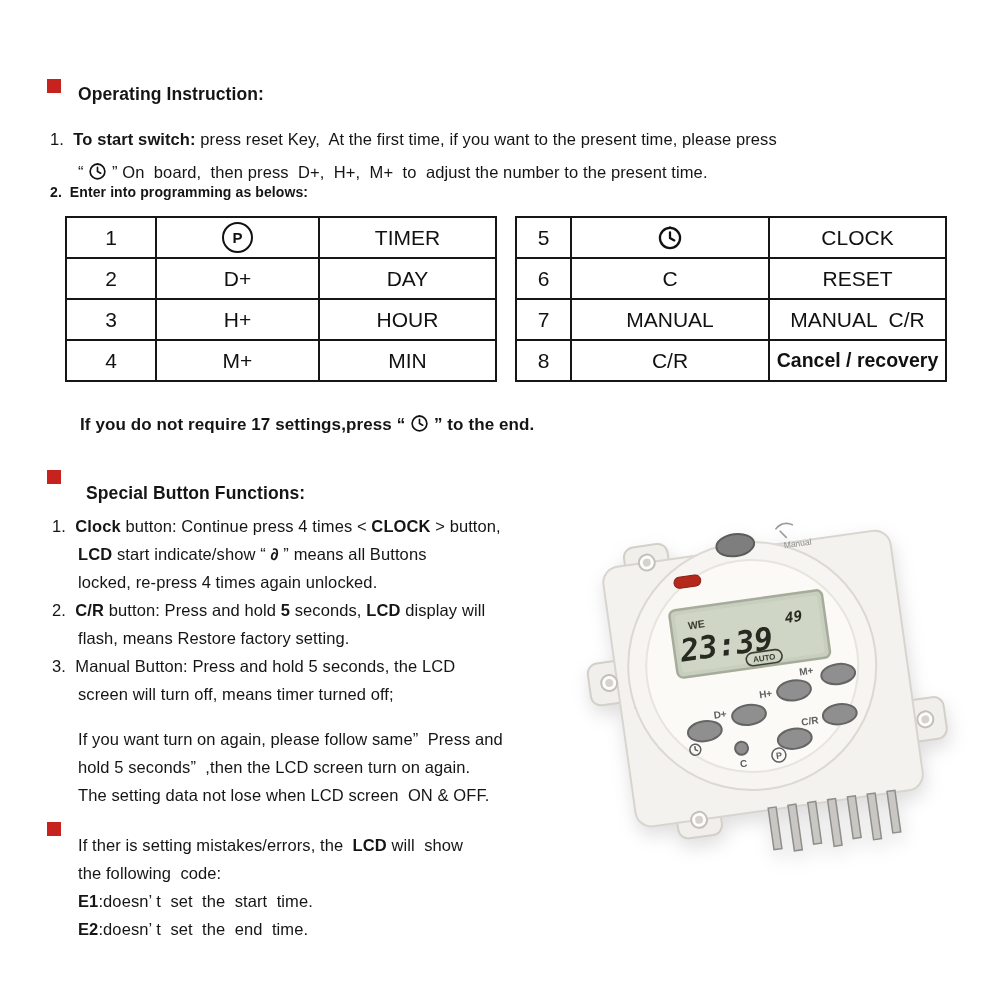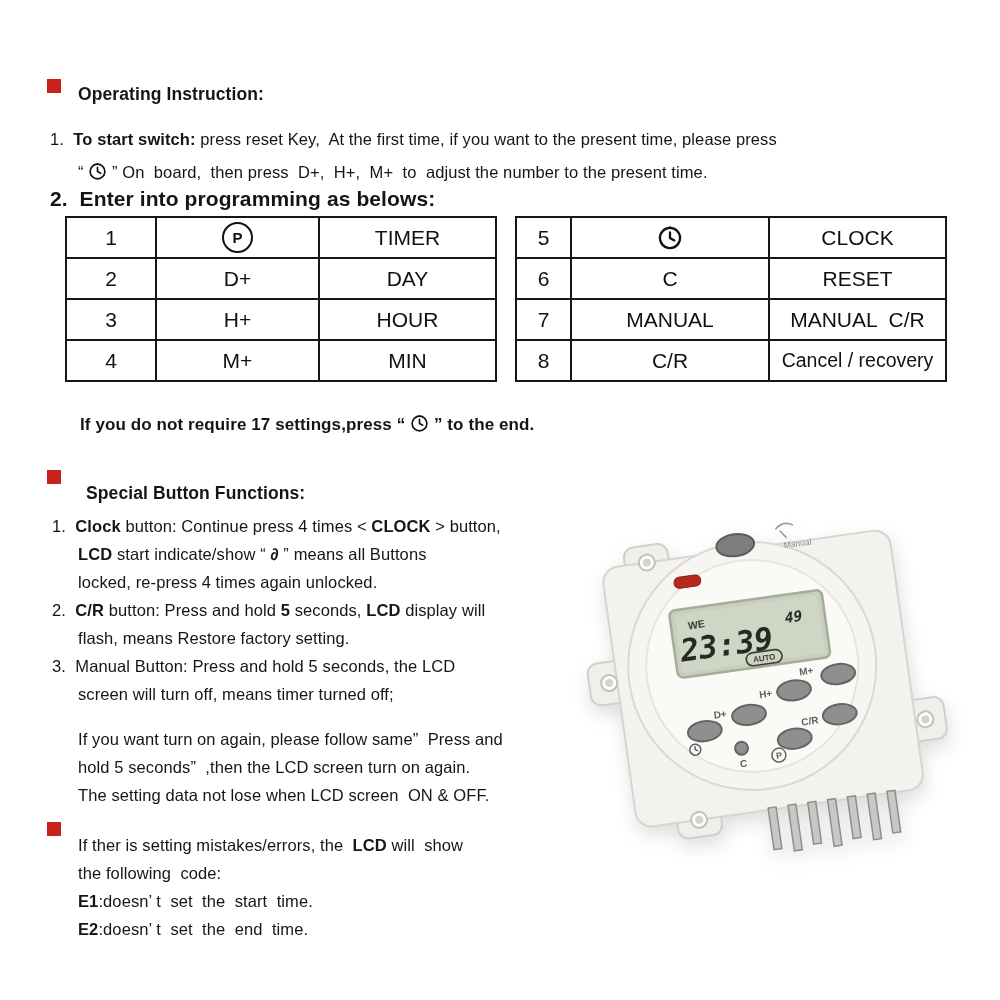--- a/index.html
+++ b/index.html
@@ -4,21 +4,21 @@
 <style>
   html,body{margin:0;padding:0;}
   body{width:1000px;height:1000px;background:#ffffff;font-family:"Liberation Sans","DejaVu Sans",sans-serif;color:#151515;}
   .page{position:relative;width:1000px;height:1000px;overflow:hidden;background:#fff;}
   .line{position:absolute;font-size:16.5px;line-height:20px;white-space:pre;letter-spacing:0.1px;}
   .b{font-weight:700;}
   .bullet{position:absolute;width:14px;height:14px;background:#c6231f;}
   .sec-title{position:absolute;font-size:17.5px;font-weight:700;white-space:pre;letter-spacing:0.1px;}
   .tbl{position:absolute;border-collapse:collapse;table-layout:fixed;background:#fff;}
   .tbl td{border:2px solid #161616;text-align:center;vertical-align:middle;font-size:21px;white-space:pre;padding:0;height:39px;color:#111;}
-  .tbl .small{font-size:19.5px;font-weight:400;margin-top:41px;}
+  .tbl .small{font-size:19.5px;font-weight:700;margin-top:41px;}
   .circleP{display:inline-flex;align-items:center;justify-content:center;width:27px;height:27px;border:2px solid #111;border-radius:50%;font-size:15px;font-weight:700;line-height:1;}
   .ck{width:19px;height:19px;vertical-align:-3px;}
   .ck2{width:26px;height:26px;vertical-align:middle;}
   .device{position:absolute;left:548px;top:492px;width:440px;height:400px;filter:drop-shadow(2px 8px 9px rgba(0,0,0,0.13));}
 </style>
 </head>
 <body>
 
 <div class="page">
 
@@ -26,21 +26,21 @@
   <h2 class="sec-title" style="left:70px;top:76px;margin:8px">Operating Instruction:</h2>
 
   <p class="line" style="left:50px;top:112px"><span>1.  </span><span class="b">To start switch:</span><span> press reset Key,  At the first time, if you want to the present time, please press</span></p>
 
   <p class="line" style="left:78px;top:145px"><span>“ </span><svg class="ck" viewBox="0 0 24 24">
         <circle cx="12" cy="12" r="9.3" fill="none" stroke="#111" stroke-width="2.1"></circle>
         <path d="M12 6.8V12l4 2.2" fill="none" stroke="#111" stroke-width="2.1" stroke-linecap="round"></path>
         <path d="M12 1.4v1.4" stroke="#111" stroke-width="2.1"></path>
       </svg><span> ” On  board,  then press  D+,  H+,  M+  to  adjust the number to the present time.</span></p>
 
-  <p class="line b" style="left:50px;top:168px;font-size:21px"><span>2.  </span><span>Enter into programming as belows:</span></p>
+  <p class="line b" style="left:50px;top:168px;font-size:14px"><span>2.  </span><span>Enter into programming as belows:</span></p>
 
   <table class="tbl" style="left:65px;top:216px;width:430px">
     <colgroup>
         <col style="width:90px">
         <col style="width:163px">
         <col style="width:177px">
       </colgroup>
     <tbody>
         <tr>
       <td>1</td>

